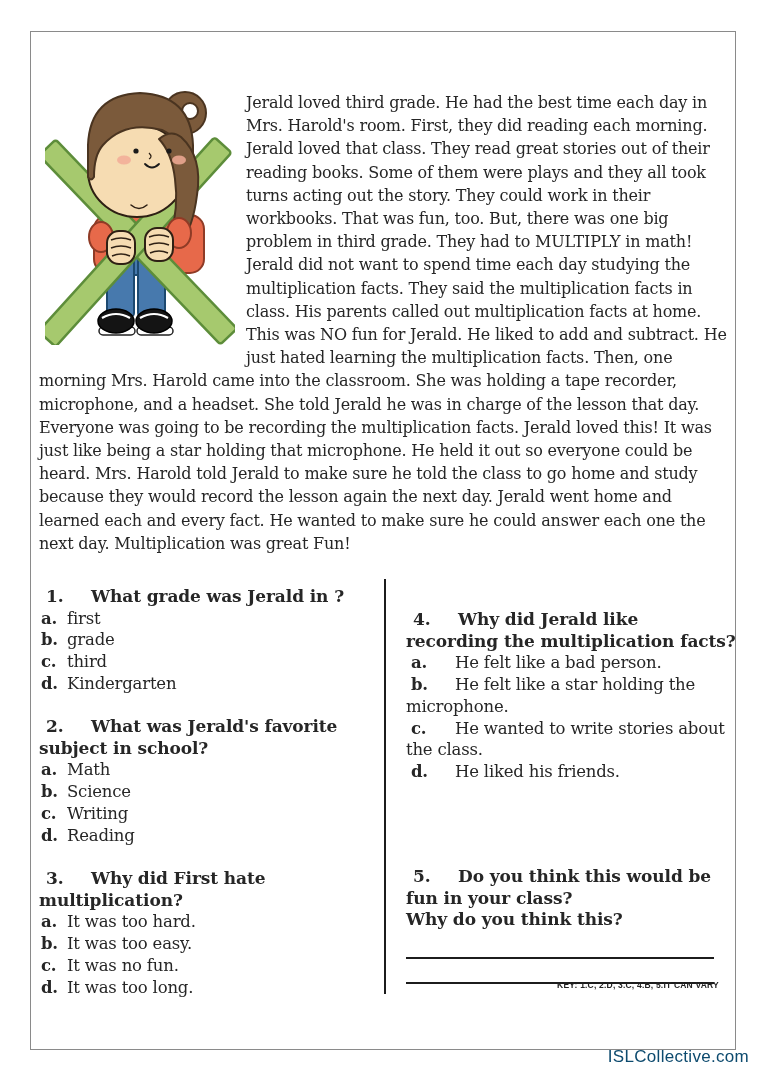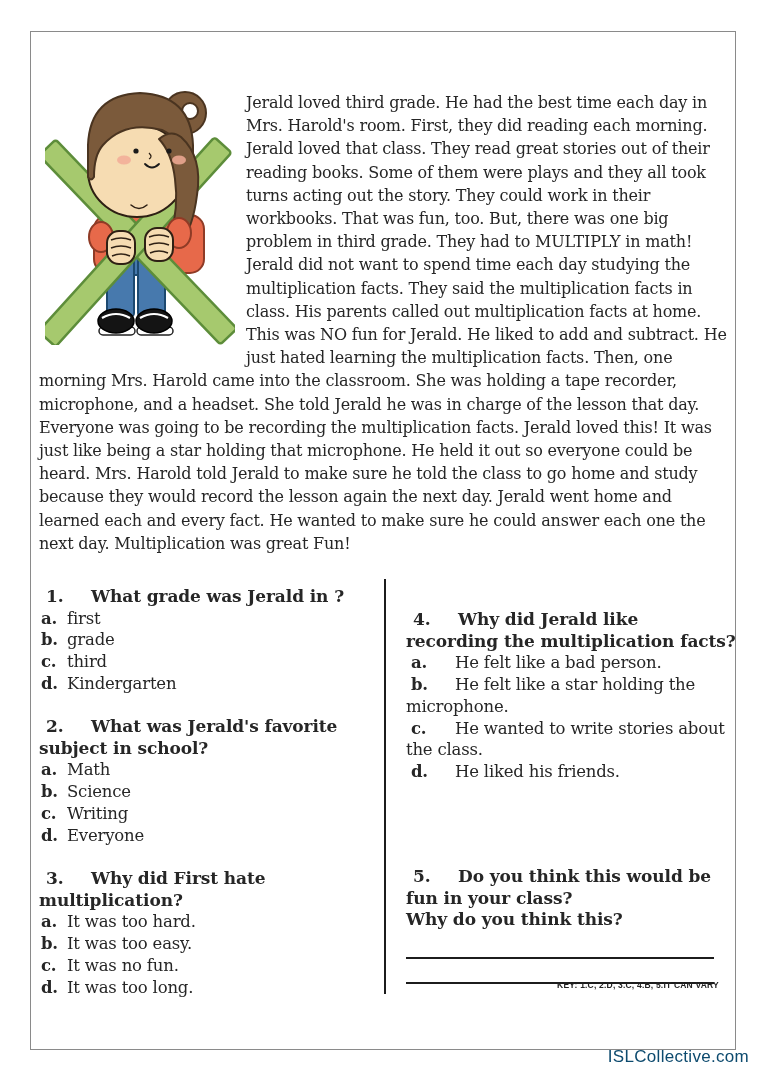--- a/index.html
+++ b/index.html
@@ -94,21 +94,21 @@
     <div class="opt"><span class="opt-letter">b.</span><span>grade</span></div>
     <div class="opt"><span class="opt-letter">c.</span><span>third</span></div>
     <div class="opt"><span class="opt-letter">d.</span><span>Kindergarten</span></div>
   </div>
 
   <div class="qblock" style="left:8px;top:684px;width:340px;">
     <div class="q-title"><span class="qnum">2.</span><span>What was Jerald's favorite subject in school?</span></div>
     <div class="opt"><span class="opt-letter">a.</span><span>Math</span></div>
     <div class="opt"><span class="opt-letter">b.</span><span>Science</span></div>
     <div class="opt"><span class="opt-letter">c.</span><span>Writing</span></div>
-    <div class="opt"><span class="opt-letter">d.</span><span>Everyone</span></div>
+    <div class="opt"><span class="opt-letter">d.</span><span>Reading</span></div>
   </div>
 
   <div class="qblock" style="left:8px;top:836px;width:340px;">
     <div class="q-title"><span class="qnum">3.</span><span>Why did First hate multiplication?</span></div>
     <div class="opt"><span class="opt-letter">a.</span><span>It was too hard.</span></div>
     <div class="opt"><span class="opt-letter">b.</span><span>It was too easy.</span></div>
     <div class="opt"><span class="opt-letter">c.</span><span>It was no fun.</span></div>
     <div class="opt"><span class="opt-letter">d.</span><span>It was too long.</span></div>
   </div>
 

